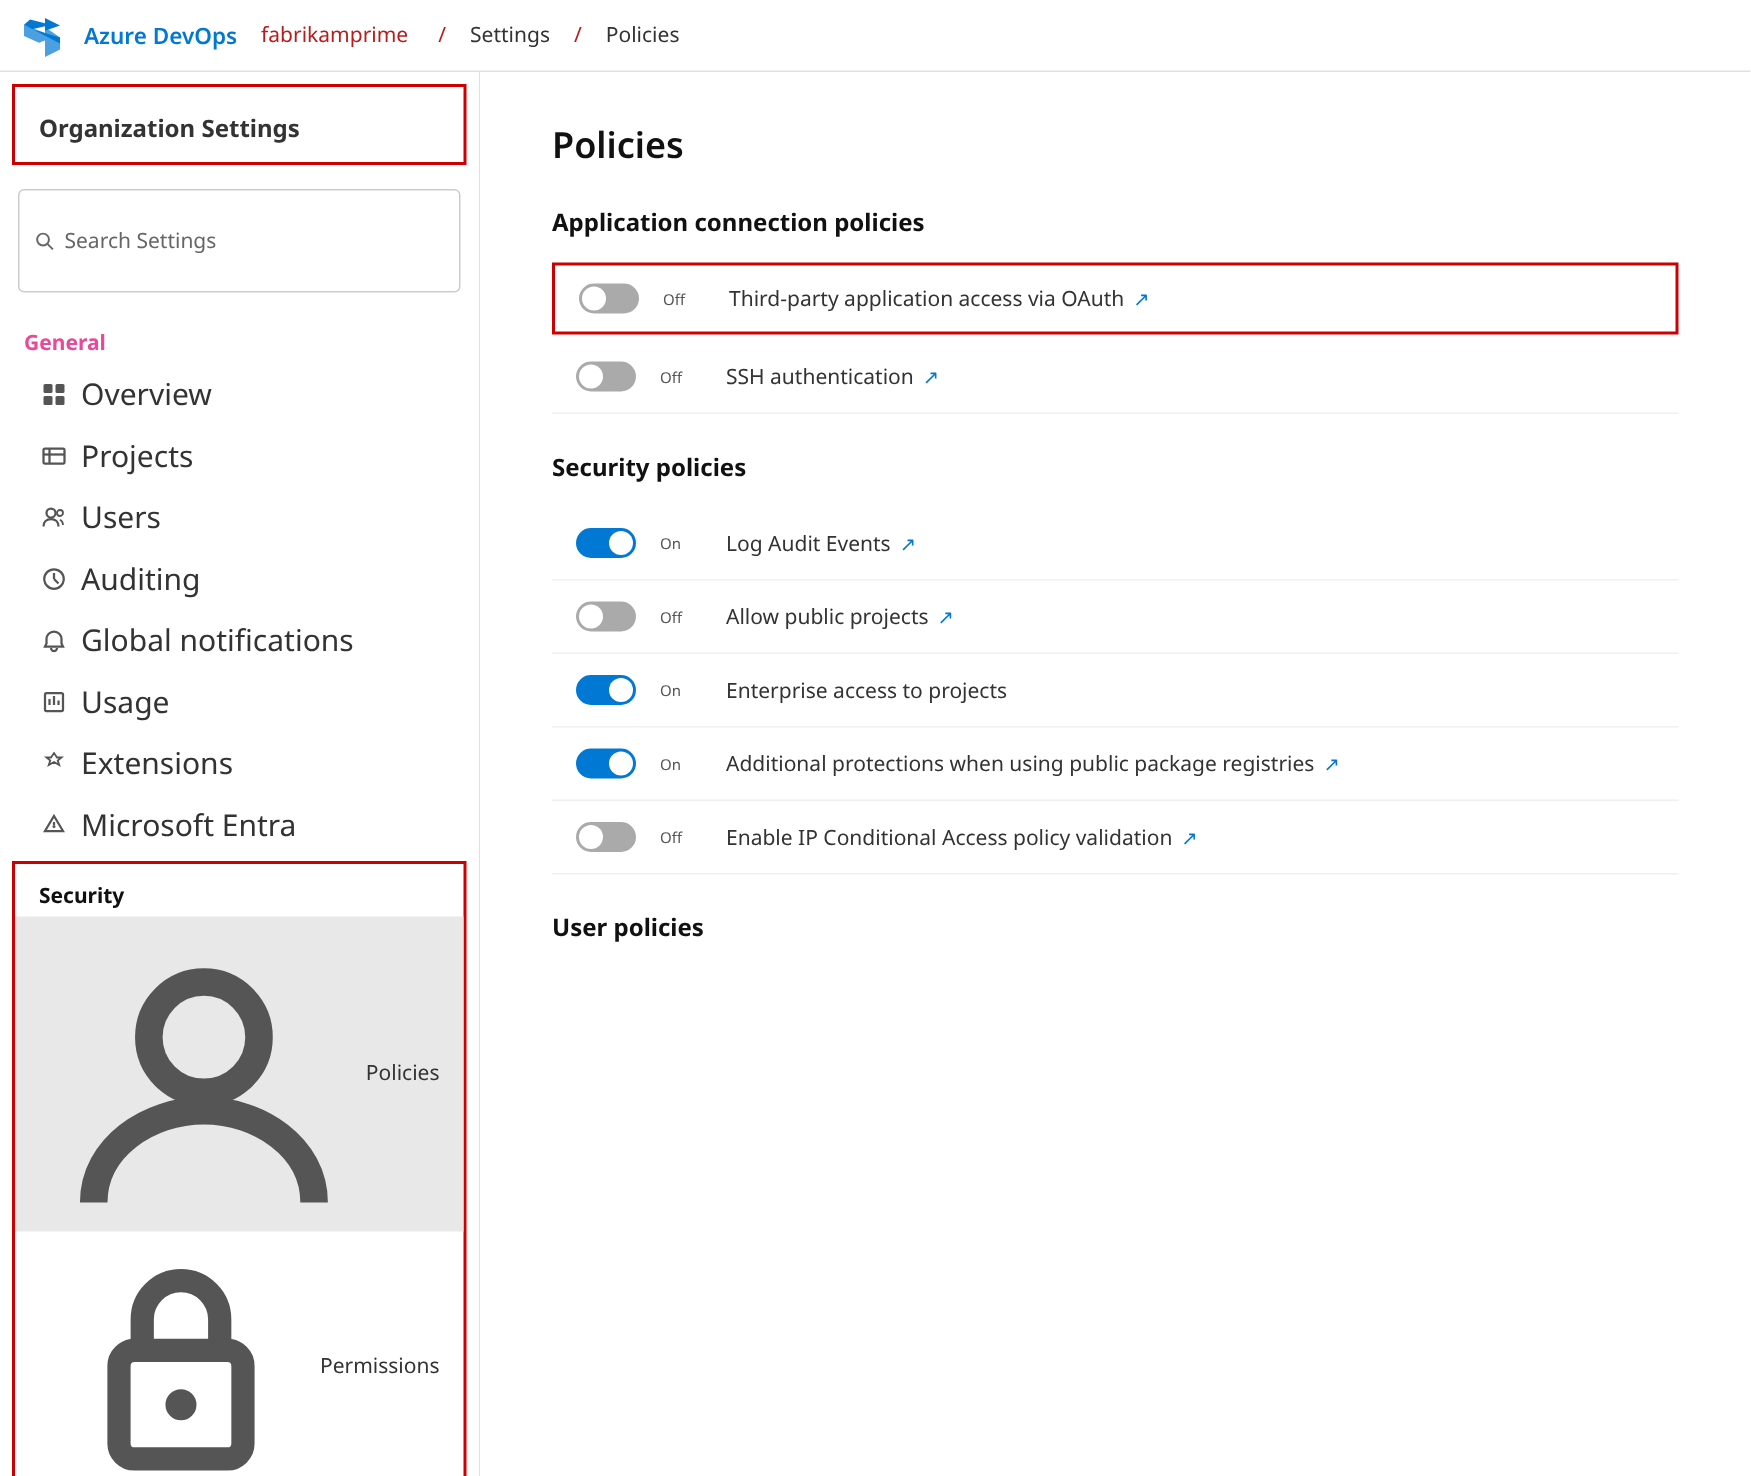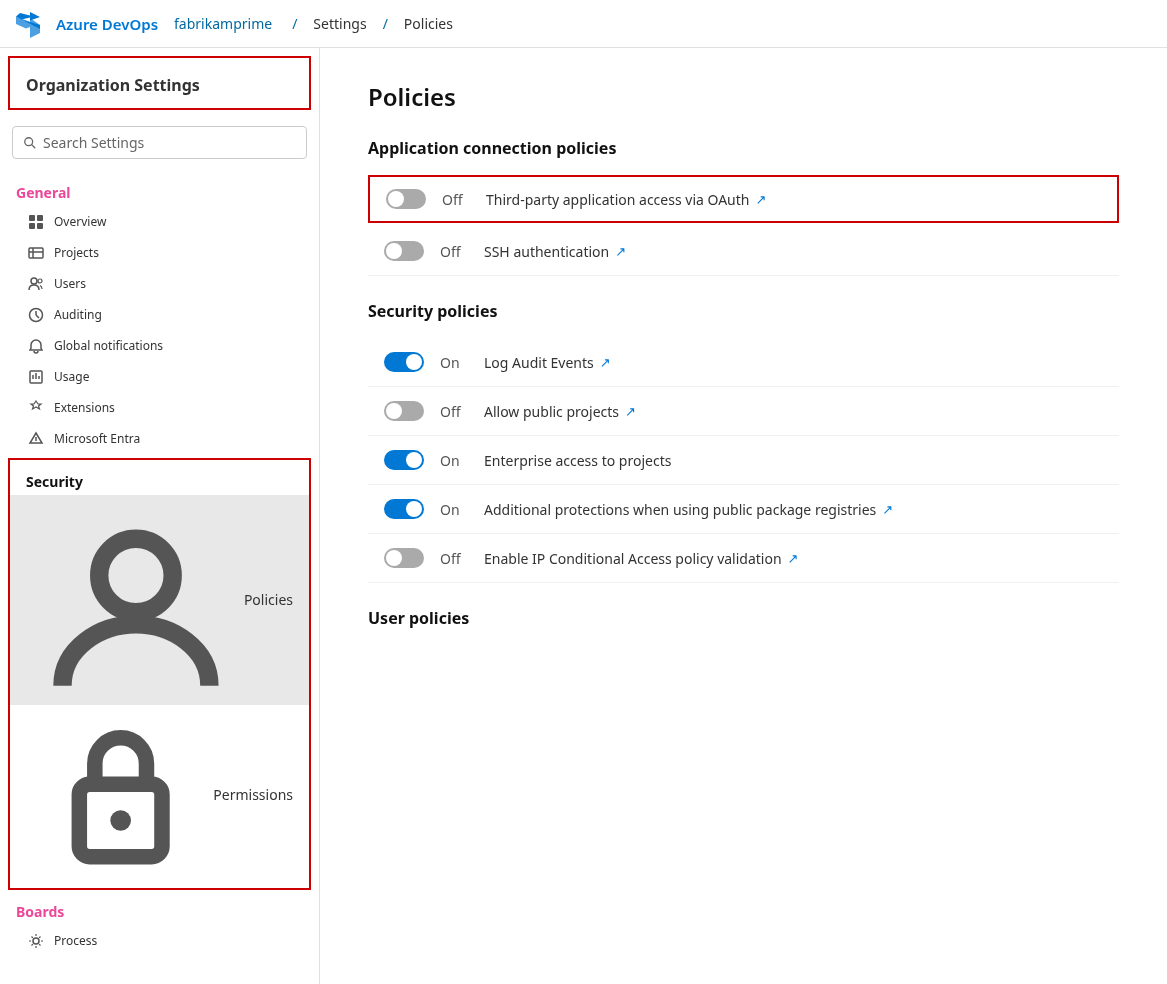--- a/index.html
+++ b/index.html
@@ -20,21 +20,21 @@
       width: 28px;
       height: 28px;
       flex-shrink: 0;
     }
     .nav-brand {
       color: #0078d4;
       font-weight: 600;
       font-size: 15px;
     }
     .nav-sep {
-      color: #0369a1;
+      color: #b91c1c;
       margin: 0 4px;
     }
     .nav-link {
       color: #333;
       font-size: 14px;
     }
 
     
     .app-body {
       display: flex;
@@ -56,21 +56,21 @@
       padding: 16px 16px 12px 16px;
       border: 2px solid #c00;
       margin: 8px;
       font-weight: 700;
       font-size: 16px;
     }
     .search-box {
       display: flex;
       align-items: center;
       margin: 8px 12px 16px 12px;
-      padding: 6px 10px;
+      padding: 24px 10px;
       border: 1px solid #ccc;
       border-radius: 4px;
       gap: 6px;
       color: #666;
     }
     .search-icon-svg {
       width: 14px;
       height: 14px;
       flex-shrink: 0;
     }
@@ -80,21 +80,21 @@
       font-size: 14px;
       color: #ec4899;
     }
     .sidebar-item {
       display: flex;
       align-items: center;
       padding: 7px 16px 7px 28px;
       gap: 10px;
       cursor: pointer;
       color: #333;
-      font-size: 12px;
+      font-size: 20px;
     }
     .sidebar-item .item-icon {
       width: 16px;
       height: 16px;
       flex-shrink: 0;
       color: #555;
     }
 
     
     .security-section {
@@ -180,21 +180,21 @@
     }
     .toggle.off::after {
       left: 2px;
     }
     .toggle.on::after {
       left: 22px;
     }
     .toggle-label {
       min-width: 28px;
       color: #555;
-      font-size: 14px;
+      font-size: 10px;
     }
     .policy-name {
       color: #333;
       font-size: 14px;
       display: flex;
       align-items: center;
       gap: 6px;
     }
     .link-icon {
       color: #0078d4;

